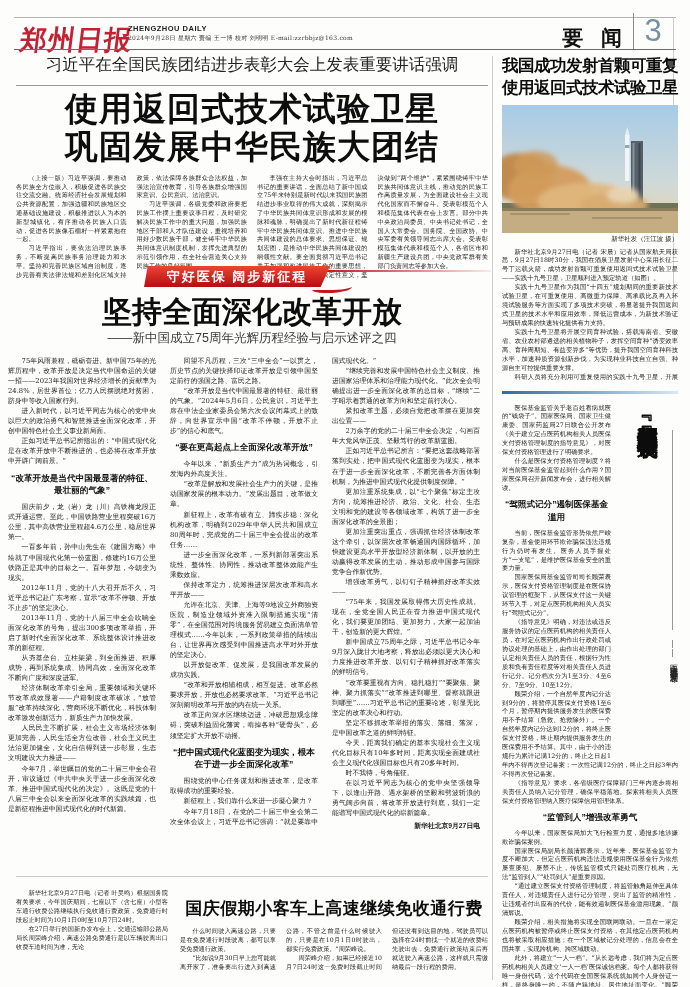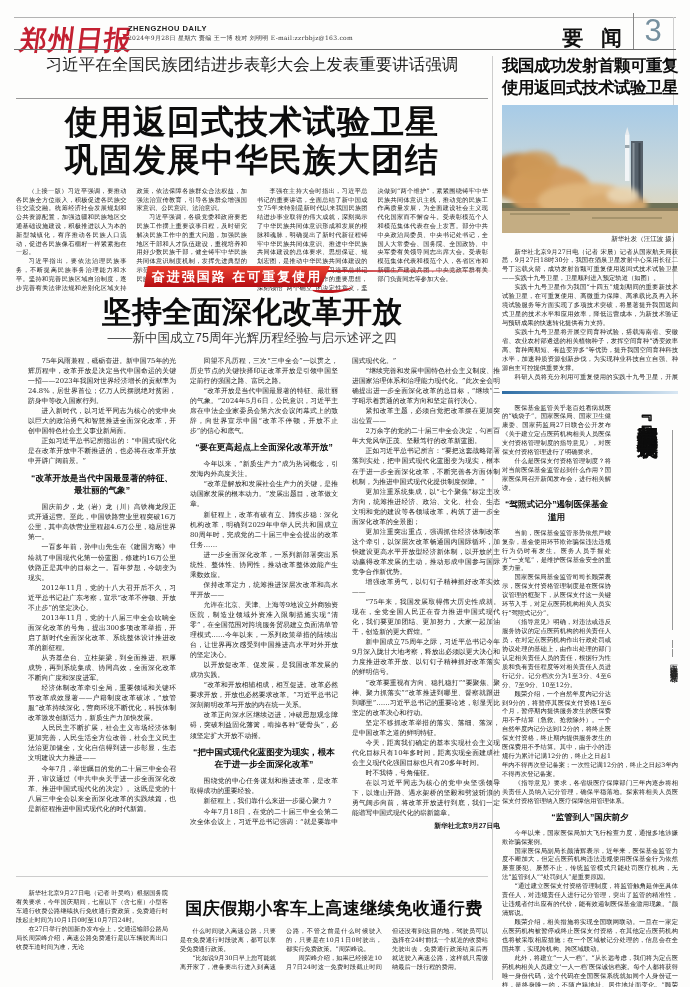--- a/index.html
+++ b/index.html
@@ -14,21 +14,21 @@
   .mast-date{position:absolute;left:128px;top:34px;font-size:6px;color:#333;letter-spacing:.3px;}
   .sec-name{position:absolute;right:62px;top:24px;font-family:"Liberation Sans",sans-serif;
             font-weight:900;font-size:21px;letter-spacing:6px;color:#111;}
   .page-num{position:absolute;right:18px;top:13px;width:38px;height:36px;text-align:center;
             font-family:"Liberation Sans",sans-serif;font-size:31px;color:#76909f;
             border-left:1px solid #888;}
   .edge-line{position:absolute;right:16px;top:17px;width:1px;height:290px;background:#cfcfcf;}
   
   .leftblock{position:absolute;left:16px;top:54px;width:472px;}
   .kicker{display:block;text-align:center;font-family:"Liberation Sans",sans-serif;
-          font-size:16.5px;color:#222;padding-bottom:22px;border-bottom:1px solid #999;}
+          font-size:16.5px;color:#222;padding-bottom:9px;border-bottom:1px solid #999;}
   .lead-h{margin-top:4px;text-align:center;font-family:"Liberation Sans",sans-serif;
           font-weight:900;font-size:33px;line-height:1.15;color:#0d0d0d;letter-spacing:1px;}
   .lead-body{margin-top:8px;height:108px;overflow:hidden;column-count:4;column-gap:10px;
              font-size:6.2px;line-height:1.42;text-align:justify;color:#222;}
   .lead-body p,.feature-body p,.sat-body p,.med-body p,.traffic-cols p,.traffic-intro p
     {margin:0;text-indent:2em;}
   
   .banner{position:absolute;left:16px;top:266px;width:472px;height:24px;}
   .ribbon{position:absolute;left:128px;top:0;width:186px;height:21px;
           background:linear-gradient(180deg,#ee4433,#b50d12);color:#fff;
@@ -37,21 +37,21 @@
           clip-path:polygon(2% 0,100% 0,95% 100%,0 100%);}
   .ribbon-line{position:absolute;left:310px;top:4px;width:165px;height:2px;
                background:linear-gradient(90deg,#c2181d,rgba(230,120,100,.15));}
   .ribbon-swoosh{position:absolute;left:296px;top:16px;width:40px;height:8px;
                  border-bottom:3px solid #c2181d;border-radius:0 0 60% 30%;}
   
   .feature-h{position:absolute;left:16px;top:292px;width:472px;text-align:center;
              font-family:"Liberation Sans",sans-serif;font-weight:900;font-size:30px;color:#0d0d0d;}
   .feature-sub{position:absolute;left:16px;top:330px;width:472px;text-align:center;
                font-family:"Liberation Sans",sans-serif;font-size:12.5px;color:#3a3a3a;}
-  .feature-body{position:absolute;left:28px;top:356px;width:472px;height:512px;overflow:hidden;
+  .feature-body{position:absolute;left:8px;top:356px;width:472px;height:512px;overflow:hidden;
                 column-count:3;column-gap:14px;font-size:6.8px;line-height:1.48;
                 text-align:justify;color:#222;}
   .col-subhead{font-family:"Liberation Sans",sans-serif;font-weight:900;font-size:8.6px;
                color:#111;text-align:center;text-indent:0 !important;margin:5px 0 !important;
                line-height:1.5;}
   .sig{text-align:right;font-weight:bold;text-indent:0 !important;
        font-family:"Liberation Sans",sans-serif;font-size:6.8px;margin-top:3px !important;}
   
   .traffic{position:absolute;left:16px;top:876px;width:472px;height:104px;
            border-top:1px solid #ccc;padding-top:12px;display:flex;}
@@ -105,21 +105,21 @@
     <div class="lead-body">
         <p class="para">（上接一版）习近平强调，要推动各民族全方位嵌入，积极促进各民族交往交流交融。统筹经济社会发展规划和公共资源配置，加强边疆和民族地区交通基础设施建设，积极推进以人为本的新型城镇化，有序推动各民族人口流动，促进各民族像石榴籽一样紧紧抱在一起。</p>
         <p class="para">习近平指出，要依法治理民族事务，不断提高民族事务治理能力和水平。坚持和完善民族区域自治制度，逐步完善有关法律法规和差别化区域支持政策，依法保障各族群众合法权益，加强法治宣传教育，引导各族群众增强国家意识、公民意识、法治意识。</p>
         <p class="para">习近平强调，各级党委和政府要把民族工作摆上重要议事日程，及时研究解决民族工作中的重大问题，加强民族地区干部和人才队伍建设，重视培养和用好少数民族干部，健全铸牢中华民族共同体意识制度机制，发挥先进典型的示范引领作用，在全社会营造关心支持民族工作的良好氛围。</p>
         <p class="para">李强在主持大会时指出，习近平总书记的重要讲话，全面总结了新中国成立75年来特别是新时代以来我国民族团结进步事业取得的伟大成就，深刻揭示了中华民族共同体意识形成和发展的根脉和魂脉，明确提出了新时代新征程铸牢中华民族共同体意识、推进中华民族共同体建设的总体要求、思想保证、规划宏图，是推动中华民族共同体建设的纲领性文献。要全面贯彻习近平总书记关于加强和改进民族工作的重要思想，深刻领悟“两个确立”的决定性意义，坚决做到“两个维护”，紧紧围绕铸牢中华民族共同体意识主线，推动党的民族工作高质量发展，为全面建设社会主义现代化国家而不懈奋斗。受表彰模范个人和模范集体代表在会上发言。部分中共中央政治局委员、中央书记处书记，全国人大常委会、国务院、全国政协、中央军委有关领导同志出席大会。受表彰模范集体代表和模范个人，各省区市和新疆生产建设兵团，中央党政军群有关部门负责同志等参加大会。</p>
       </div>
   </div>
 
   <div class="banner">
     <div class="ribbon-line"></div>
-    <div class="ribbon">奋进强国路 在可重复使用</div>
+    <div class="ribbon">守好医保 阔步新征程</div>
     <div class="ribbon-swoosh"></div>
   </div>
 
   <div class="feature-h">坚持全面深化改革开放</div>
   <div class="feature-sub">——新中国成立75周年光辉历程经验与启示述评之四</div>
   <div class="feature-body">
       <p class="para">75年风雨兼程，砥砺奋进。新中国75年的光辉历程中，改革开放是决定当代中国命运的关键一招——2023年我国对世界经济增长的贡献率为24.8%，居世界首位；亿万人民摆脱绝对贫困，跻身中等收入国家行列。</p>
       <p class="para">进入新时代，以习近平同志为核心的党中央以巨大的政治勇气和智慧推进全面深化改革，开创中国特色社会主义事业新局面。</p>
       <p class="para">正如习近平总书记所指出的：“中国式现代化是在改革开放中不断推进的，也必将在改革开放中开辟广阔前景。”</p>
       <p class="col-subhead">“改革开放是当代中国最显著的特征、最壮丽的气象”</p>
@@ -241,21 +241,21 @@
       </div>
       <div class="med-body">
           <p class="para">医保基金监管关乎老百姓看病就医的“钱袋子”。国家医保局、国家卫生健康委、国家药监局27日联合公开发布《关于建立定点医药机构相关人员医保支付资格管理制度的指导意见》，对医保支付资格管理进行了明确要求。</p>
           <p class="para">什么是医保支付资格管理制度？将对当前医保基金监管起到什么作用？国家医保局召开新闻发布会，进行相关解读。</p>
           <p class="col-subhead">“驾照式记分”遏制医保基金滥用</p>
           <p class="para">当前，医保基金监管形势依然严峻复杂，基金使用环节欺诈骗保违法违规行为仍时有发生。医务人员手握处方“一支笔”，是维护医保基金安全的重要力量。</p>
           <p class="para">国家医保局基金监管司司长顾荣表示，医保支付资格管理制度是在医保协议管理的框架下，从医保支付这一关键环节入手，对定点医药机构相关人员实行“驾照式记分”。</p>
           <p class="para">《指导意见》明确，对违法或违反服务协议的定点医药机构的相关责任人员，在对定点医药机构作出行政处罚或协议处理的基础上，由作出处理的部门认定相关责任人员的责任，根据行为性质和负有责任程度等对相关责任人员进行记分。记分档次分为1至3分、4至6分、7至9分、10至12分。</p>
           <p class="para">顾荣介绍，一个自然年度内记分达到9分的，将暂停其医保支付资格1至6个月，暂停期内提供服务发生的医保费用不予结算（急救、抢救除外）。一个自然年度内记分达到12分的，将终止医保支付资格，终止期内提供服务发生的医保费用不予结算。其中，由于小的违规行为累计记满12分的，终止之日起1年内不得再次登记备案；一次性记满12分的，终止之日起3年内不得再次登记备案。</p>
           <p class="para">《指导意见》要求，各省级医疗保障部门三年内逐步将相关责任人员纳入记分管理，确保平稳落地。探索将相关人员医保支付资格管理纳入医疗保障信用管理体系。</p>
-          <p class="col-subhead">“监管到人”国庆前夕</p>
+          <p class="col-subhead">“监管到人”增强改革勇气</p>
           <p class="para">今年以来，国家医保局加大飞行检查力度，通报多地涉嫌欺诈骗保案例。</p>
           <p class="para">国家医保局副局长颜清辉表示，近年来，医保基金监管力度不断加大，但定点医药机构违法违规使用医保基金行为依然屡查屡犯、屡禁不止，传统监管模式只能处罚医疗机构，无法“监管到人”“处罚到人”是重要原因。</p>
           <p class="para">“通过建立医保支付资格管理制度，将监管触角延伸至具体责任人，对违规责任人进行记分管理，突出了监管的精准性，让违规者付出应有的代价，能有效遏制医保基金滥用现象。”颜清辉说。</p>
           <p class="para">顾荣介绍，相关措施将实现全国联网联动。一旦在一家定点医药机构被暂停或终止医保支付资格，在其他定点医药机构也将被采取相应措施；在一个区域被记分处理的，信息会在全国共享，实现跨机构、跨区域联动。</p>
           <p class="para">此外，将建立“一人一档”。“从长远考虑，我们将为定点医药机构相关人员建立‘一人一档’医保诚信档案。每个人都将获得唯一身份代码，这个代码在全国医保系统就如同个人身份证一样，是终身唯一的，不随户籍地址、居住地址而变化。”顾荣说，每个人也将拥有自己的医保诚信档案，全面记录其记分情况以及其他遵守医保相关法律法规的情况，伴随其整个职业生涯。</p>
         </div>
     </div>
   </div>
 
 </div>

